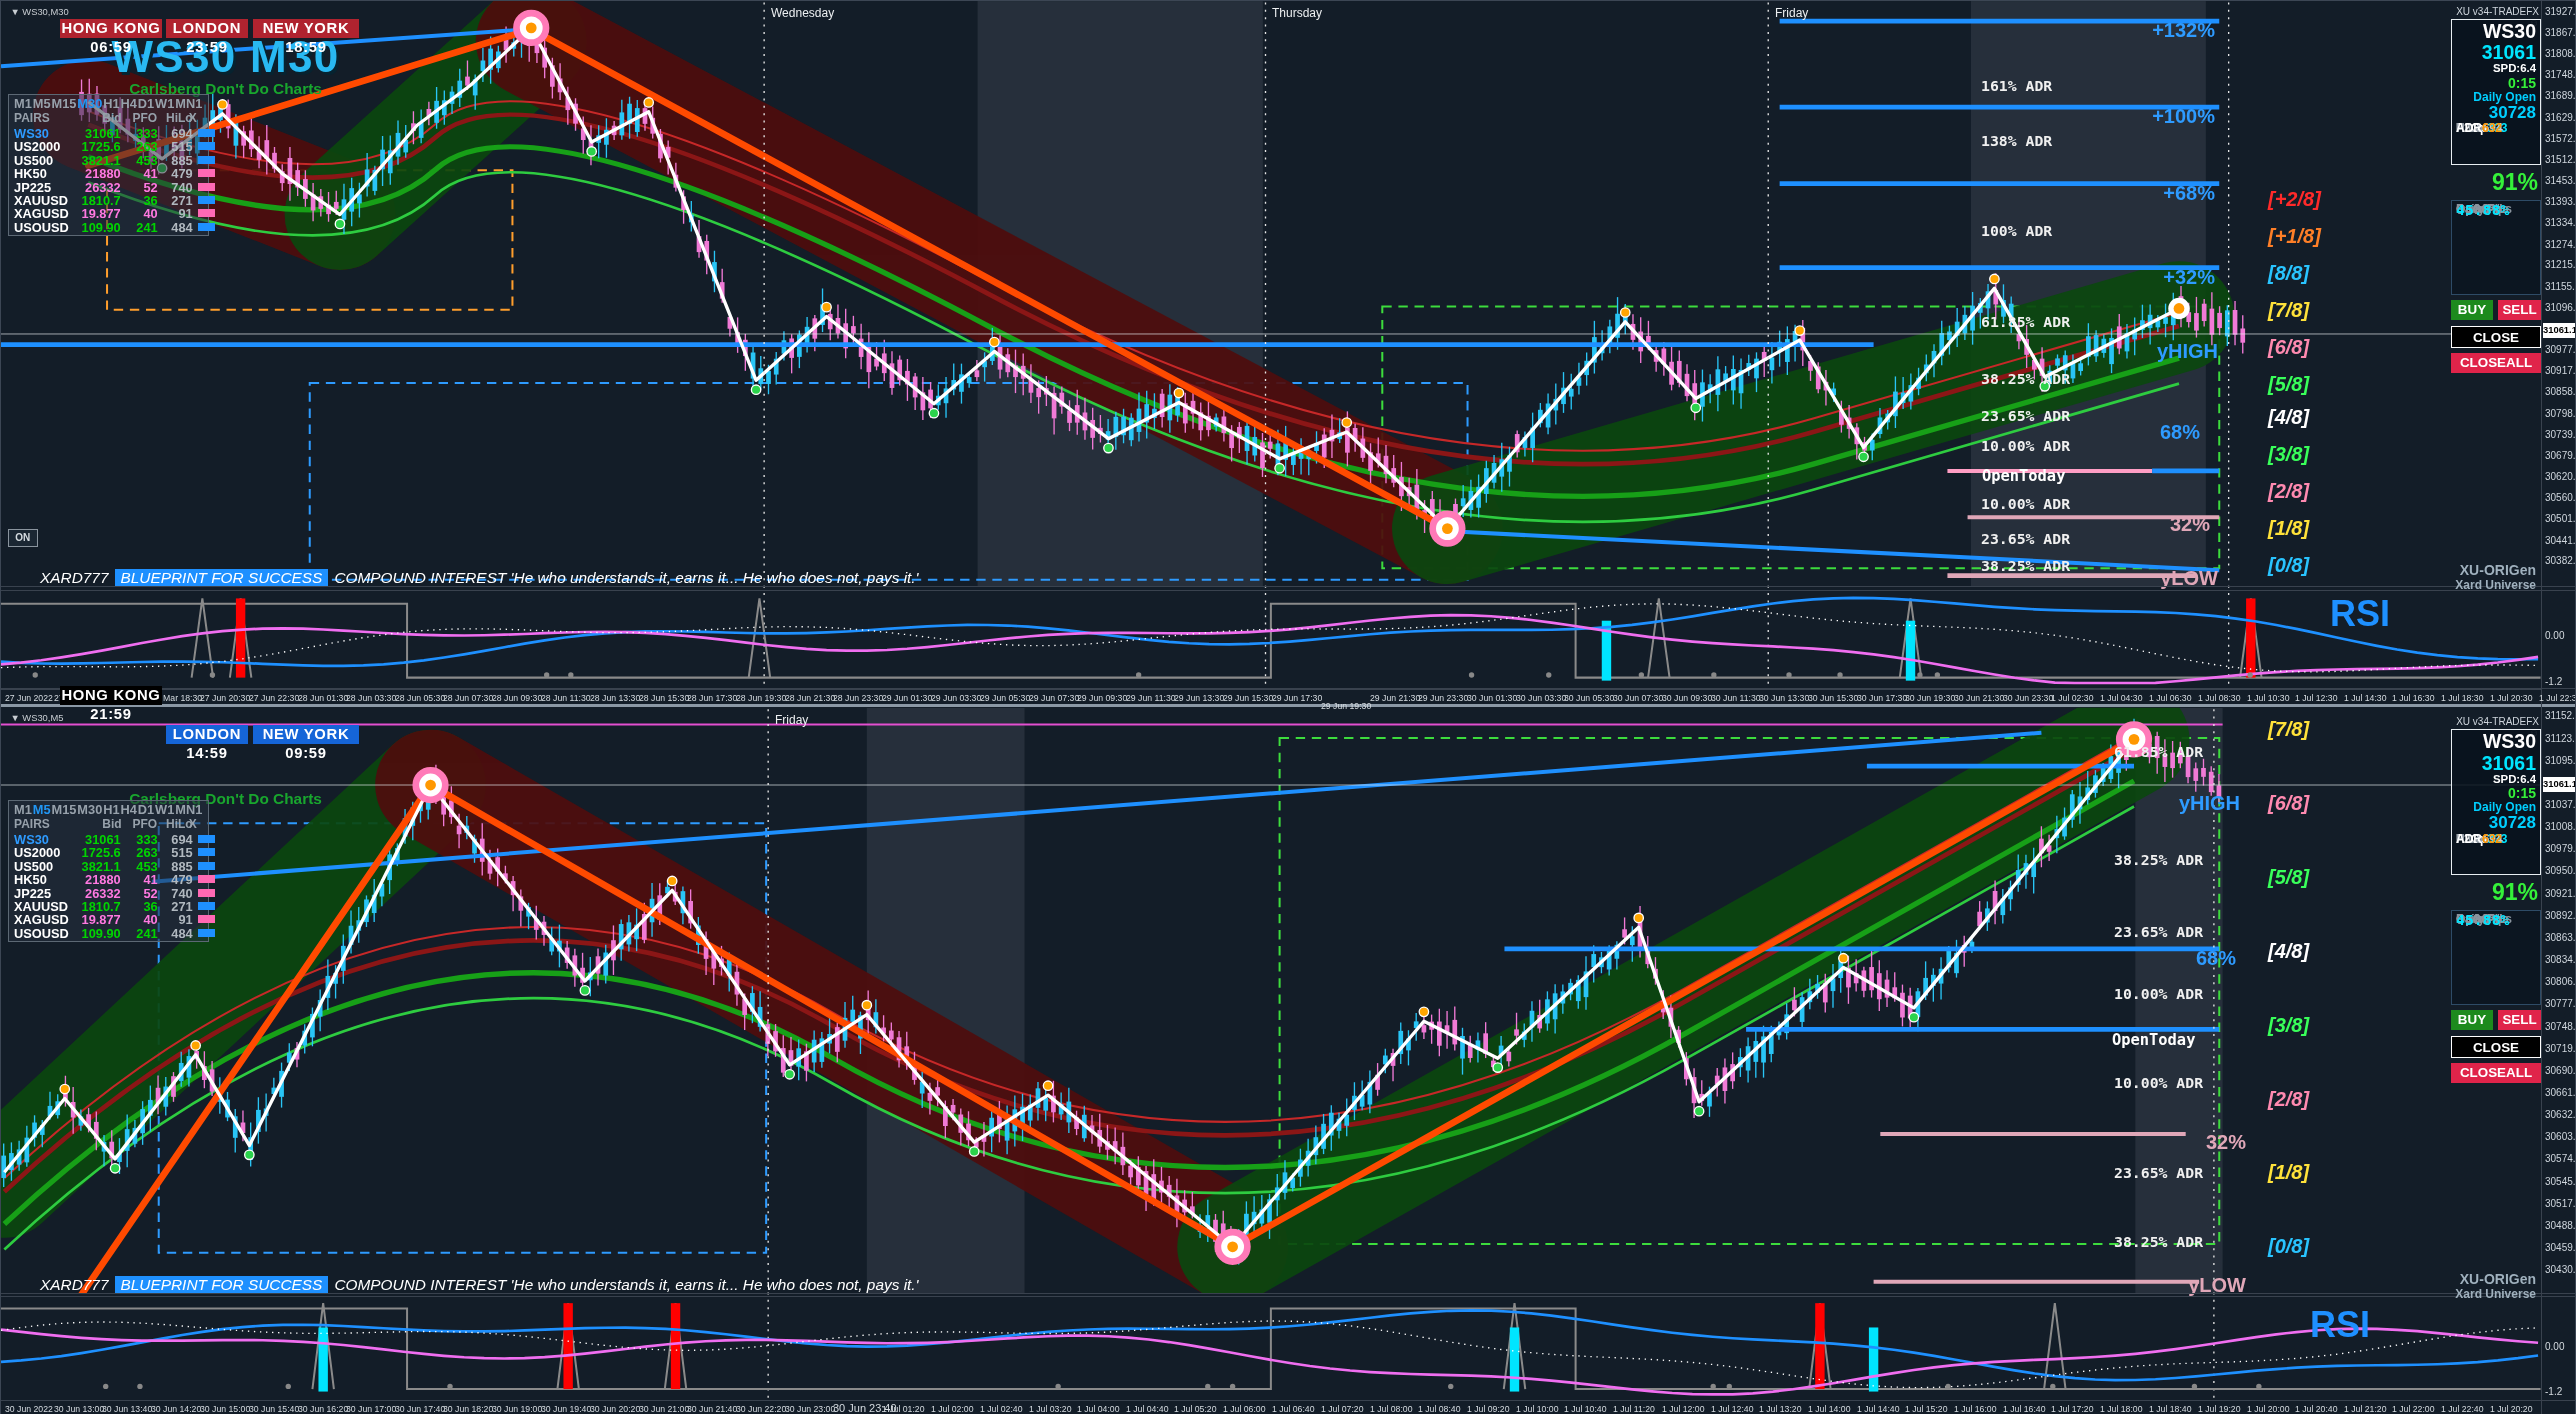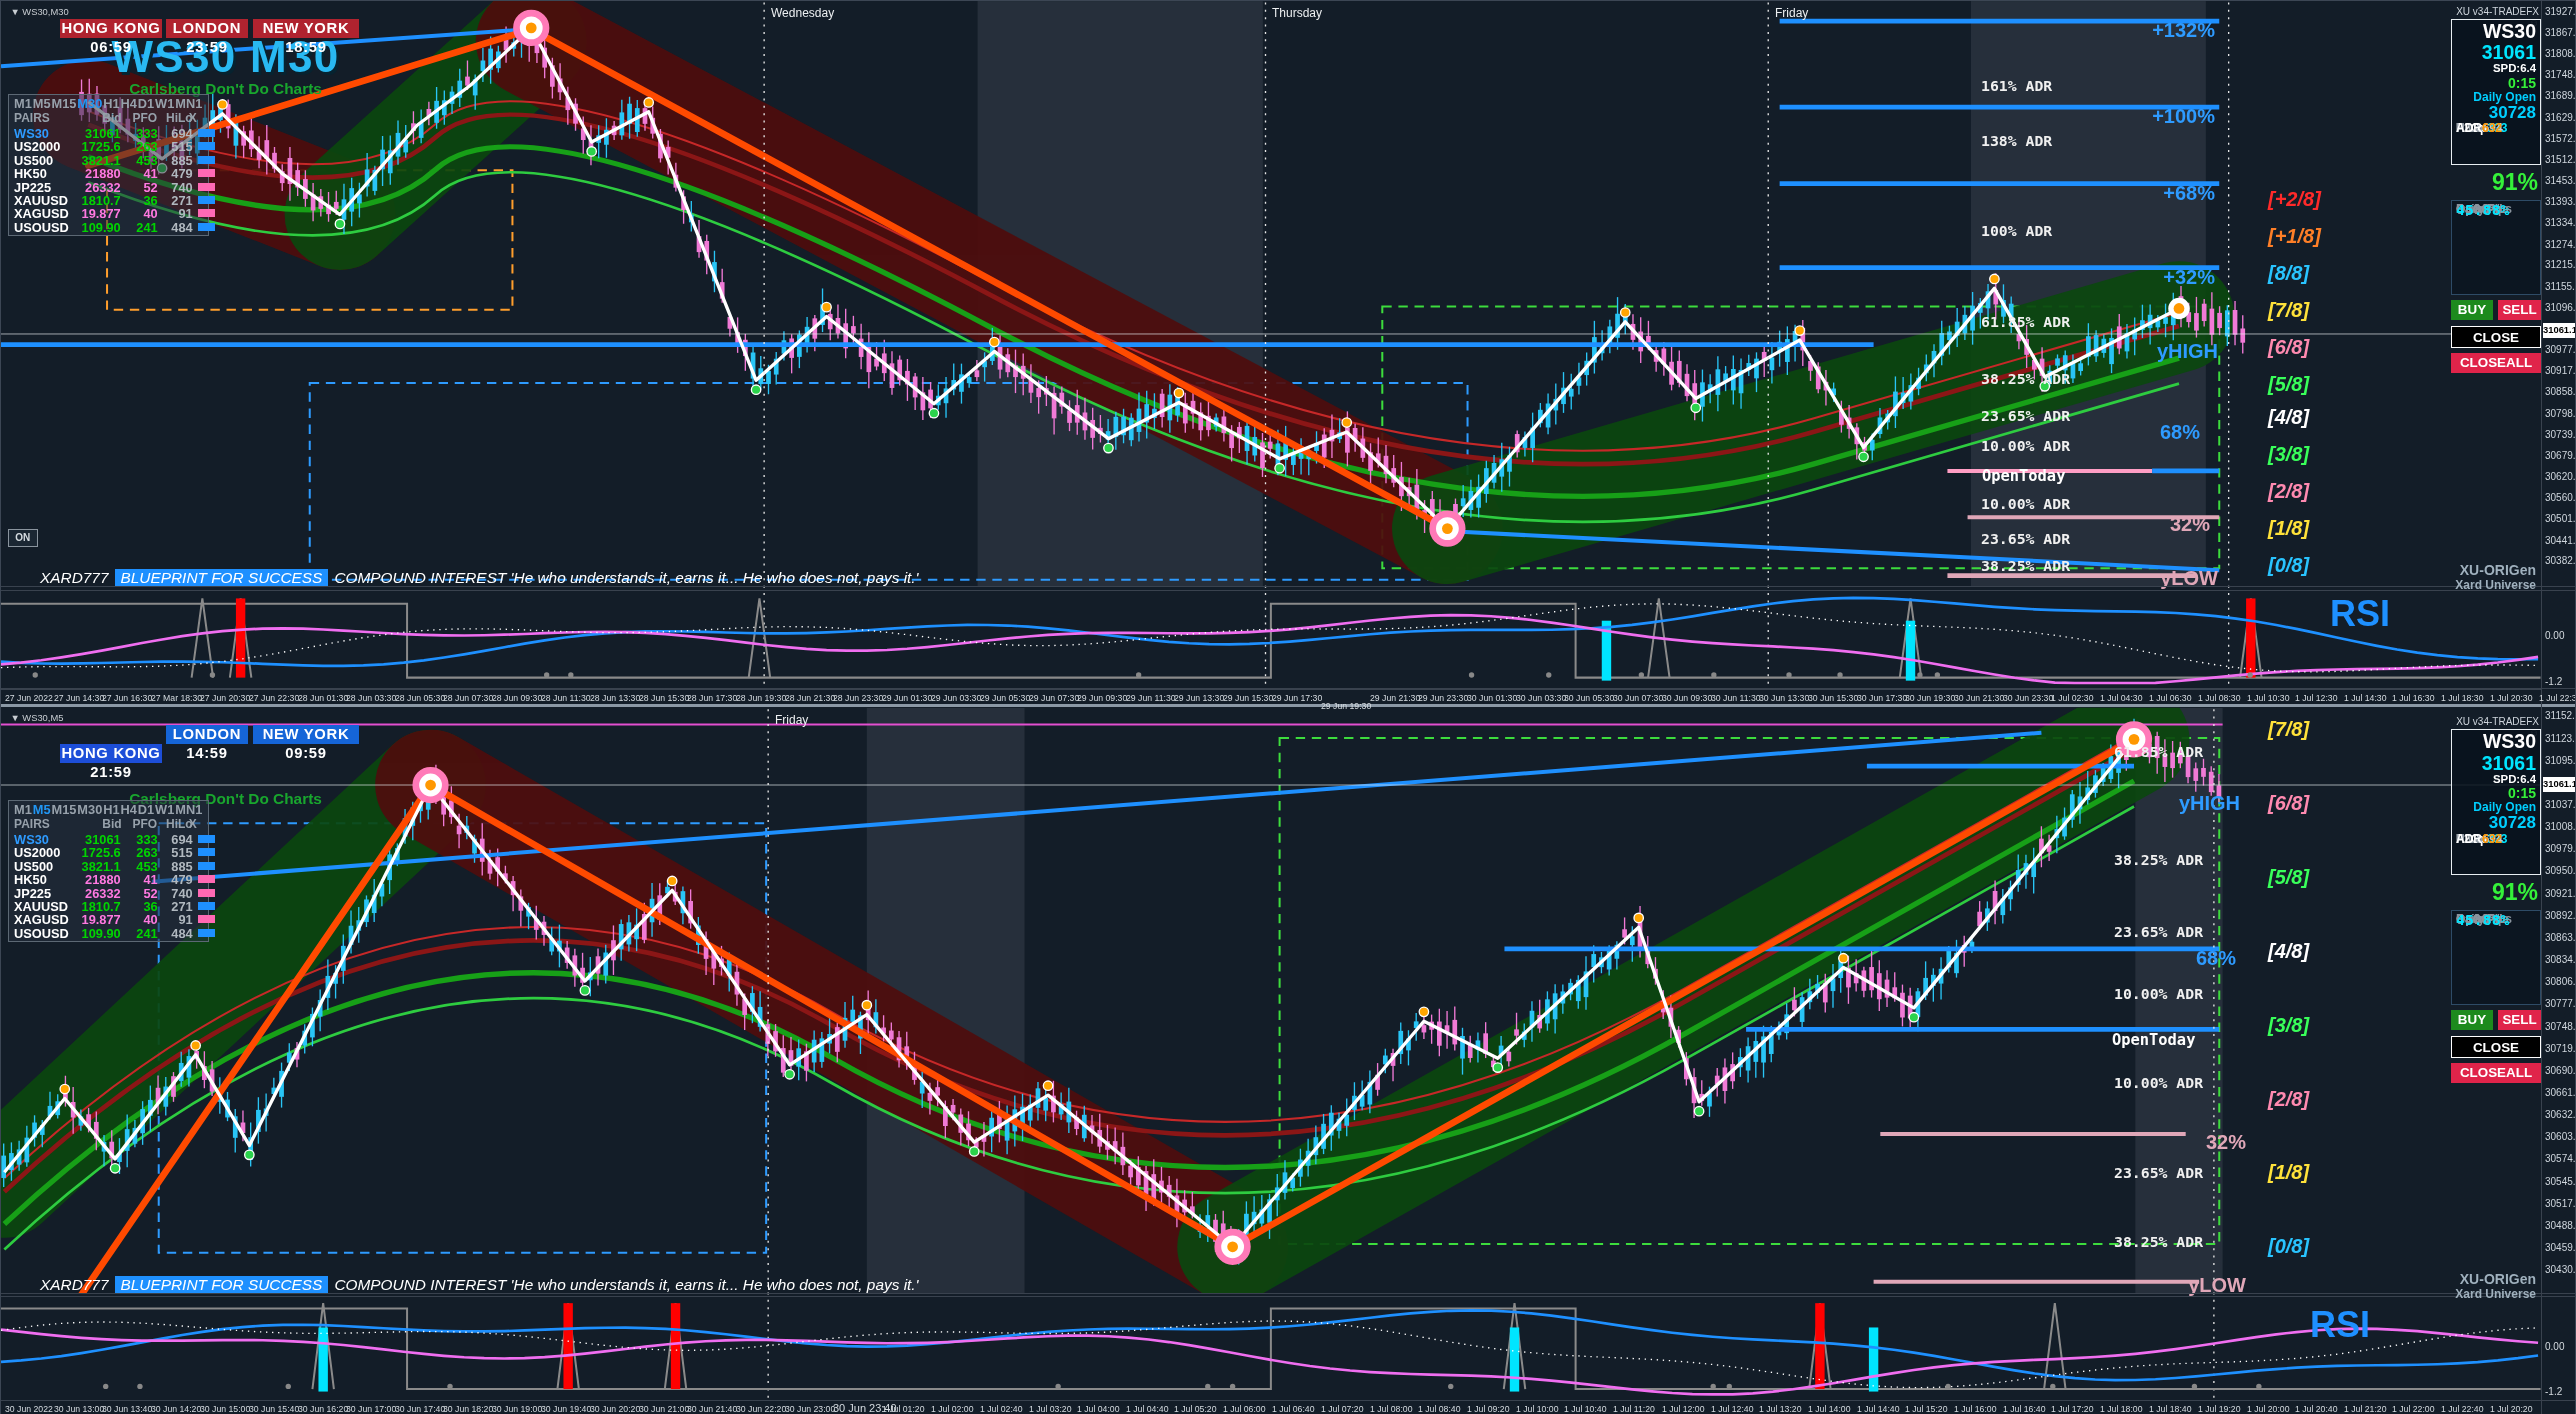--- a/index.html
+++ b/index.html
@@ -1607,21 +1607,21 @@
     <div class="abs" style="left: 2544px; top: 449px; width: 31px; text-align: left; font-size: 10px; color: rgb(207, 214, 221); z-index: 10;">30679.50</div>
     <div class="abs" style="left: 2544px; top: 470px; width: 31px; text-align: left; font-size: 10px; color: rgb(207, 214, 221); z-index: 10;">30620.00</div>
     <div class="abs" style="left: 2544px; top: 491px; width: 31px; text-align: left; font-size: 10px; color: rgb(207, 214, 221); z-index: 10;">30560.50</div>
     <div class="abs" style="left: 2544px; top: 512px; width: 31px; text-align: left; font-size: 10px; color: rgb(207, 214, 221); z-index: 10;">30501.00</div>
     <div class="abs" style="left: 2544px; top: 534px; width: 31px; text-align: left; font-size: 10px; color: rgb(207, 214, 221); z-index: 10;">30441.50</div>
     <div class="abs" style="left: 2544px; top: 554px; width: 31px; text-align: left; font-size: 10px; color: rgb(207, 214, 221); z-index: 10;">30382.00</div>
     <div class="abs" style="left: 2542px; top: 322px; width: 33px; height: 14.8px; background: rgb(255, 255, 255); color: rgb(0, 0, 0); font-size: 9.4px; font-weight: bold; text-align: center; line-height: 14.8px; z-index: 11;">31061.14</div>
     <div class="abs" style="left: 2544px; top: 629px; font-size: 10px; color: rgb(213, 219, 224); z-index: 10;">0.00</div>
     <div class="abs" style="left: 2544px; top: 675px; font-size: 10px; color: rgb(213, 219, 224); z-index: 10;">-1.2</div>
     <div class="abs" style="left: 774px; top: 712px; font-size: 12px; color: rgb(236, 239, 241); z-index: 6;">Friday</div>
-    <div class="abs sess" style="left: 59px; top: 743px; width: 102px; background: #1d4ed8;">HONG KONG  21:59</div>
+    <div class="abs sess" style="left: 59px; top: 685px; width: 102px; background: #000000;">HONG KONG  21:59</div>
     <div class="abs sess" style="left: 165px; top: 724px; width: 82px; background: rgb(21, 101, 216);">LONDON  14:59</div>
     <div class="abs sess" style="left: 252px; top: 724px; width: 106px; background: rgb(21, 101, 216);">NEW YORK  09:59</div>
     <div class="abs" style="left: 6.7px; top: 799px; width: 199px; height: 140px; background: rgba(38, 48, 62, 0.55); border: 0.7px solid rgb(92, 104, 116); z-index: 15;">
       <div class="abs" style="left: 0px; top: 1.3px; width: 199px; height: 14.8px; display: flex; justify-content: space-between; padding: 0px 5.4px; box-sizing: border-box;">
         <div class="" style="position: static; font-size: 12.8px; font-weight: bold; color: rgb(151, 161, 171);">M1</div>
         <div class="" style="position: static; font-size: 12.8px; font-weight: bold; color: rgb(33, 150, 243);">M5</div>
         <div class="" style="position: static; font-size: 12.8px; font-weight: bold; color: rgb(151, 161, 171);">M15</div>
         <div class="" style="position: static; font-size: 12.8px; font-weight: bold; color: rgb(151, 161, 171);">M30</div>
         <div class="" style="position: static; font-size: 12.8px; font-weight: bold; color: rgb(151, 161, 171);">H1</div>
         <div class="" style="position: static; font-size: 12.8px; font-weight: bold; color: rgb(151, 161, 171);">H4</div>

